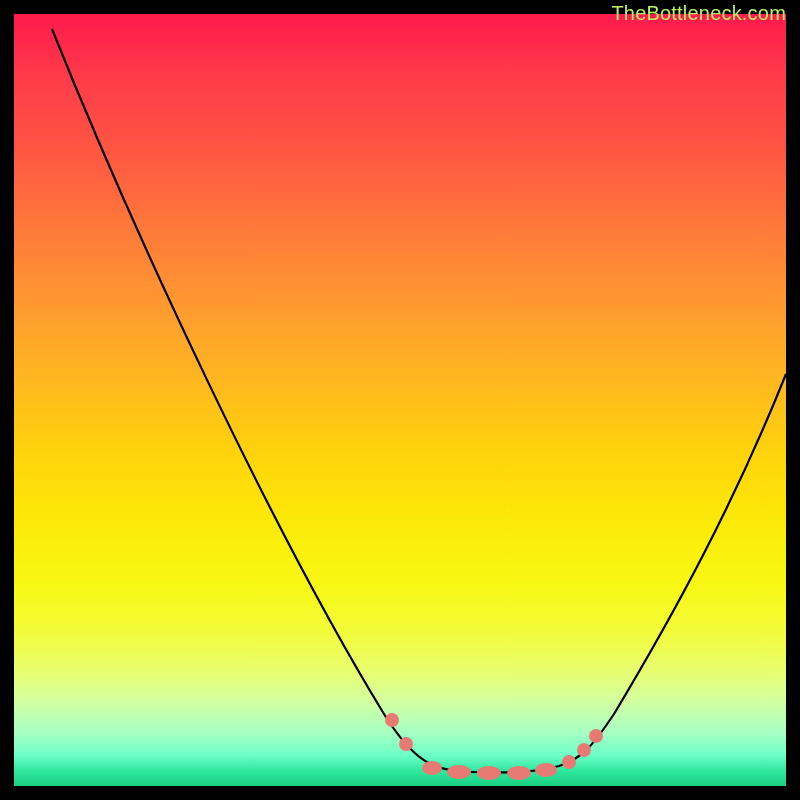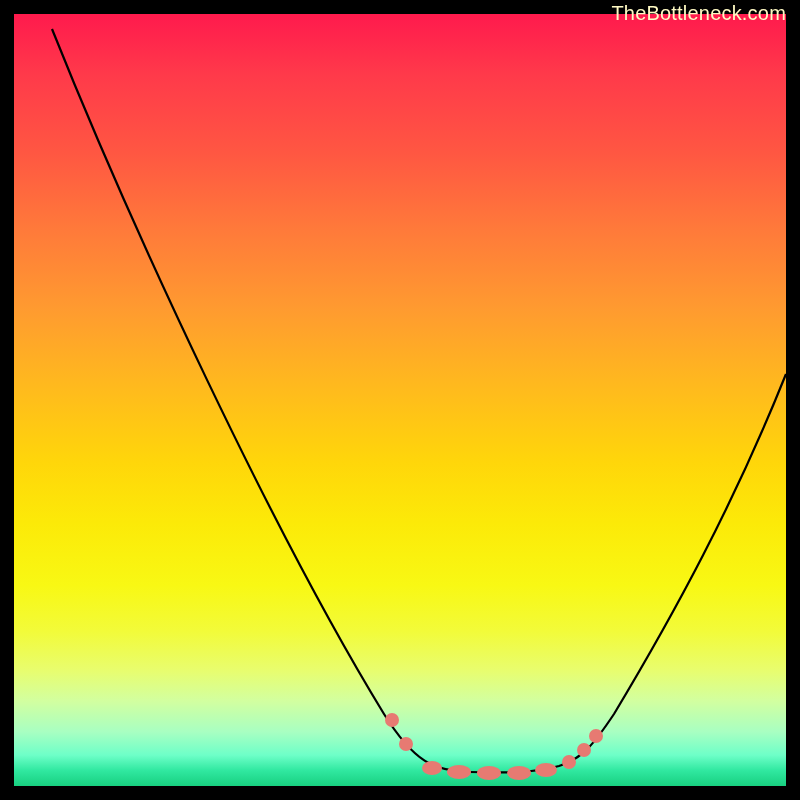--- a/index.html
+++ b/index.html
@@ -48,21 +48,21 @@
     position: absolute;
     left: 0;
     top: 0;
     width: 772px;
     height: 772px;
   }
   .watermark {
     position: absolute;
     right: 14px;
     top: 2px;
-    color: #fef9c3;
+    color: #bef264;
     font-size: 20px;
     letter-spacing: 0.2px;
     font-weight: 500;
   }
 </style>
 </head>
 <body>
 
 <div class="frame">
   <div class="gradient"></div>

